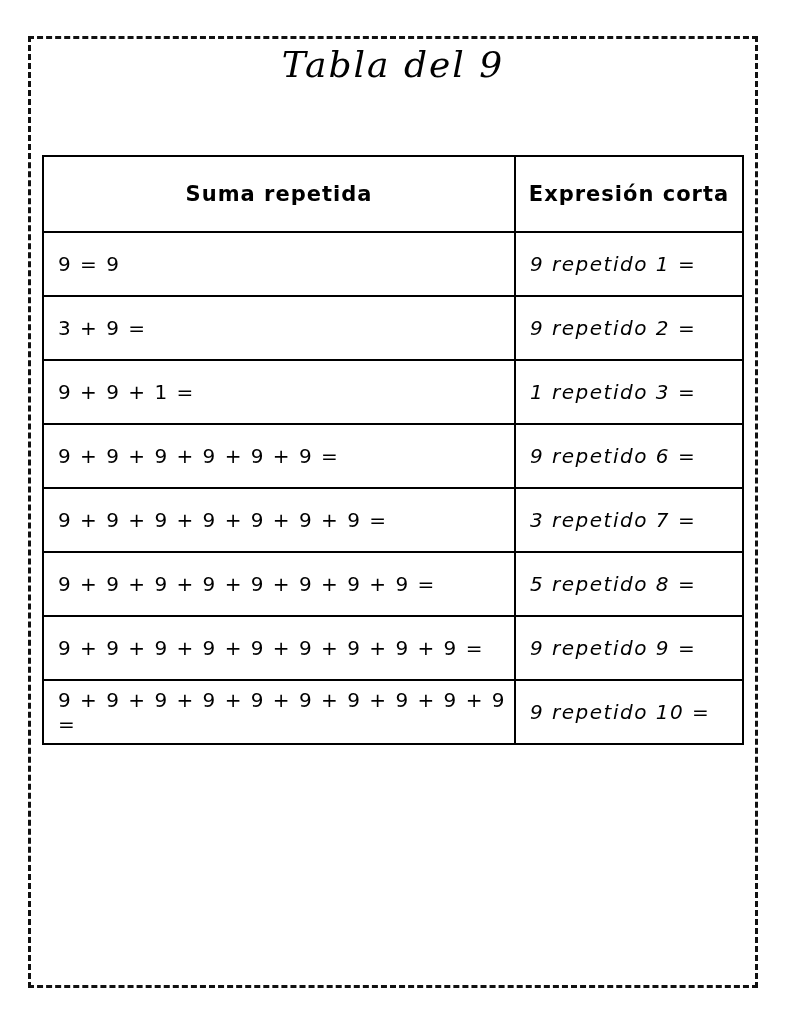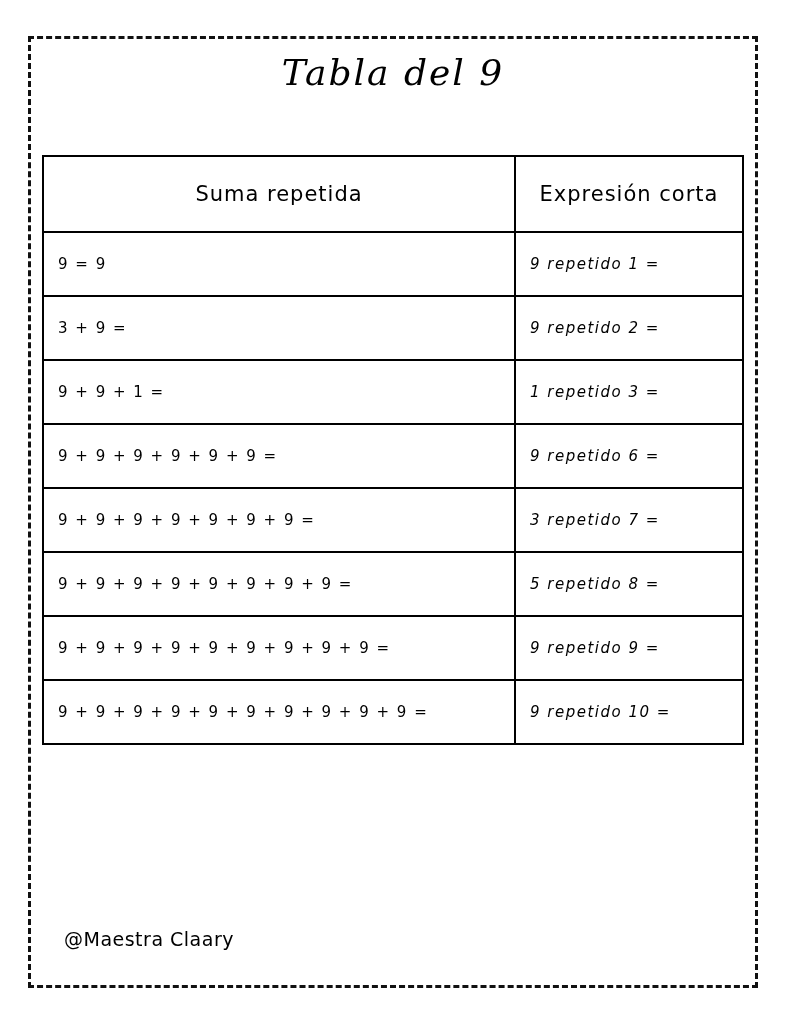--- a/index.html
+++ b/index.html
@@ -30,21 +30,21 @@
     top: 36px;
     width: 730px;
     height: 952px;
     border: 3px dashed #111111;
     box-sizing: border-box;
   }
 
   .title {
     position: absolute;
     left: 0;
-    top: 52px;
+    top: 44px;
     width: 786px;
     text-align: center;
     font-family: "DejaVu Serif", serif;
     font-size: 36px;
     font-style: italic;
     font-weight: 500;
     letter-spacing: 2px;
     color: #000000;
   }
 
@@ -59,29 +59,29 @@
     border-collapse: collapse;
     width: 700px;
     table-layout: fixed;
   }
   table.tabla td, table.tabla th {
     border: 2px solid #000000;
     box-sizing: border-box;
   }
   table.tabla th {
     height: 76px;
-    font-weight: normal;
+    font-weight: bold;
     font-size: 21px;
     letter-spacing: 1px;
     vertical-align: middle;
   }
   table.tabla td {
     height: 64px;
     vertical-align: middle;
-    font-size: 15px;
+    font-size: 20px;
     letter-spacing: 1.5px;
     padding-left: 14px;
   }
   col.c1 { width: 472px; }
   col.c2 { width: 228px; }
 
   td.col-suma {
     padding-left: 14px;
   }
   td.col-expr {
@@ -149,15 +149,14 @@
           <td class="col-expr">9 repetido 9 =</td>
         </tr>
         <tr>
           <td class="col-suma">9 + 9 + 9 + 9 + 9 + 9 + 9 + 9 + 9 + 9 =</td>
           <td class="col-expr">9 repetido 10 =</td>
         </tr>
       </tbody>
     </table>
   </div>
 
-  <div class="footer">@Maestra Claary</div>
 
 </div>
 
 </body></html>

